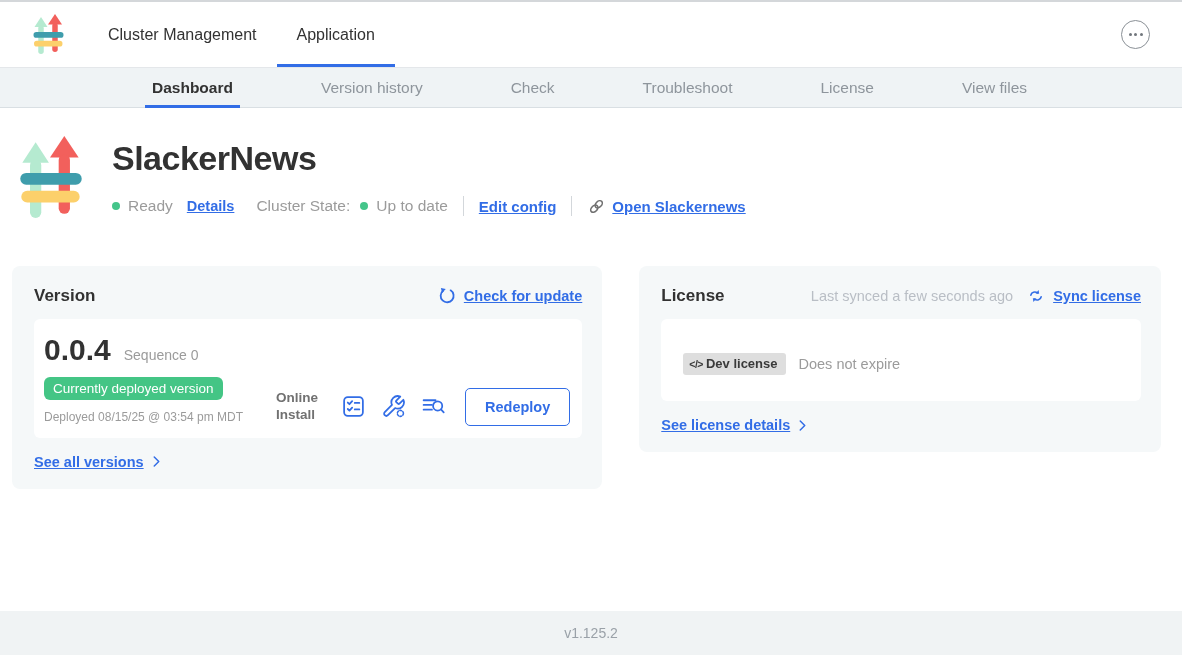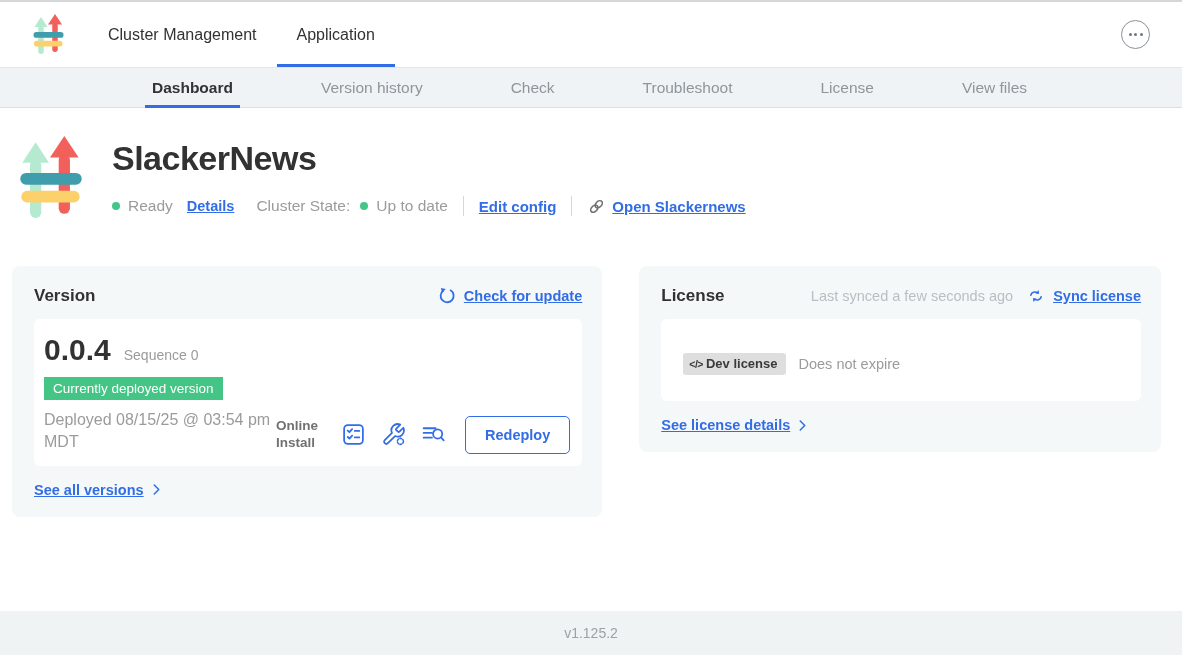--- a/index.html
+++ b/index.html
@@ -46,22 +46,22 @@
   .card-head-right { margin-left:auto; display:flex; align-items:center; gap:8px; }
   .card-head-right .muted { color:#b9bec5; font-size:14.5px; margin-right:6px; }
   .linkline { font-size:14.5px; }
   .wcard { background:#fff; border-radius:6px; margin-top:13px; padding:14px 12px 12px 10px; display:flex; align-items:flex-end; }
 
   
   .vleft { width:232px; flex:0 0 auto; }
   .vnum-row { display:flex; align-items:baseline; }
   .vnum { font-size:30px; font-weight:700; color:#323232; }
   .vseq { font-size:14px; color:#9b9b9b; margin-left:13px; }
-  .vbadge { display:inline-block; background:#44c585; color:#fff; font-size:13.5px; font-weight:500; padding:4px 9px; border-radius:0; margin-top:10px; }
-  .vdeployed { font-size:16px; color:#9b9b9b; margin-top:9px; max-width:228px; line-height:1.4; }
+  .vbadge { display:inline-block; background:#44c585; color:#fff; font-size:13.5px; font-weight:500; padding:4px 9px; border-radius:6px; margin-top:10px; }
+  .vdeployed { font-size:12px; color:#9b9b9b; margin-top:9px; max-width:228px; line-height:1.4; }
   .vright { display:flex; align-items:center; gap:15px; }
   .install-type { font-size:13.5px; font-weight:700; color:#717171; line-height:1.25; width:50px; }
   .vicon { width:25px; height:25px; display:flex; align-items:center; justify-content:center; cursor:pointer; }
   .redeploy-btn { background:#fff; border:1.5px solid #326de6; color:#326de6; font-weight:700; font-size:14.5px; border-radius:5px; padding:10px 19px; cursor:pointer; margin-left:4px; font-family:"Liberation Sans", sans-serif; }
   .see-link { display:inline-flex; align-items:center; gap:5px; margin-top:16px; font-size:14.5px; }
 
   
   .lic-name-row { display:flex; align-items:center; gap:14px; padding:5px 6px 0 6px; }
   .lic-name { font-size:17.5px; font-weight:700; color:#323232; }
   .badge-unstable { background:#e8f0fb; color:#5d8fdb; font-size:13.5px; padding:4px 10px; border-radius:4px; }

